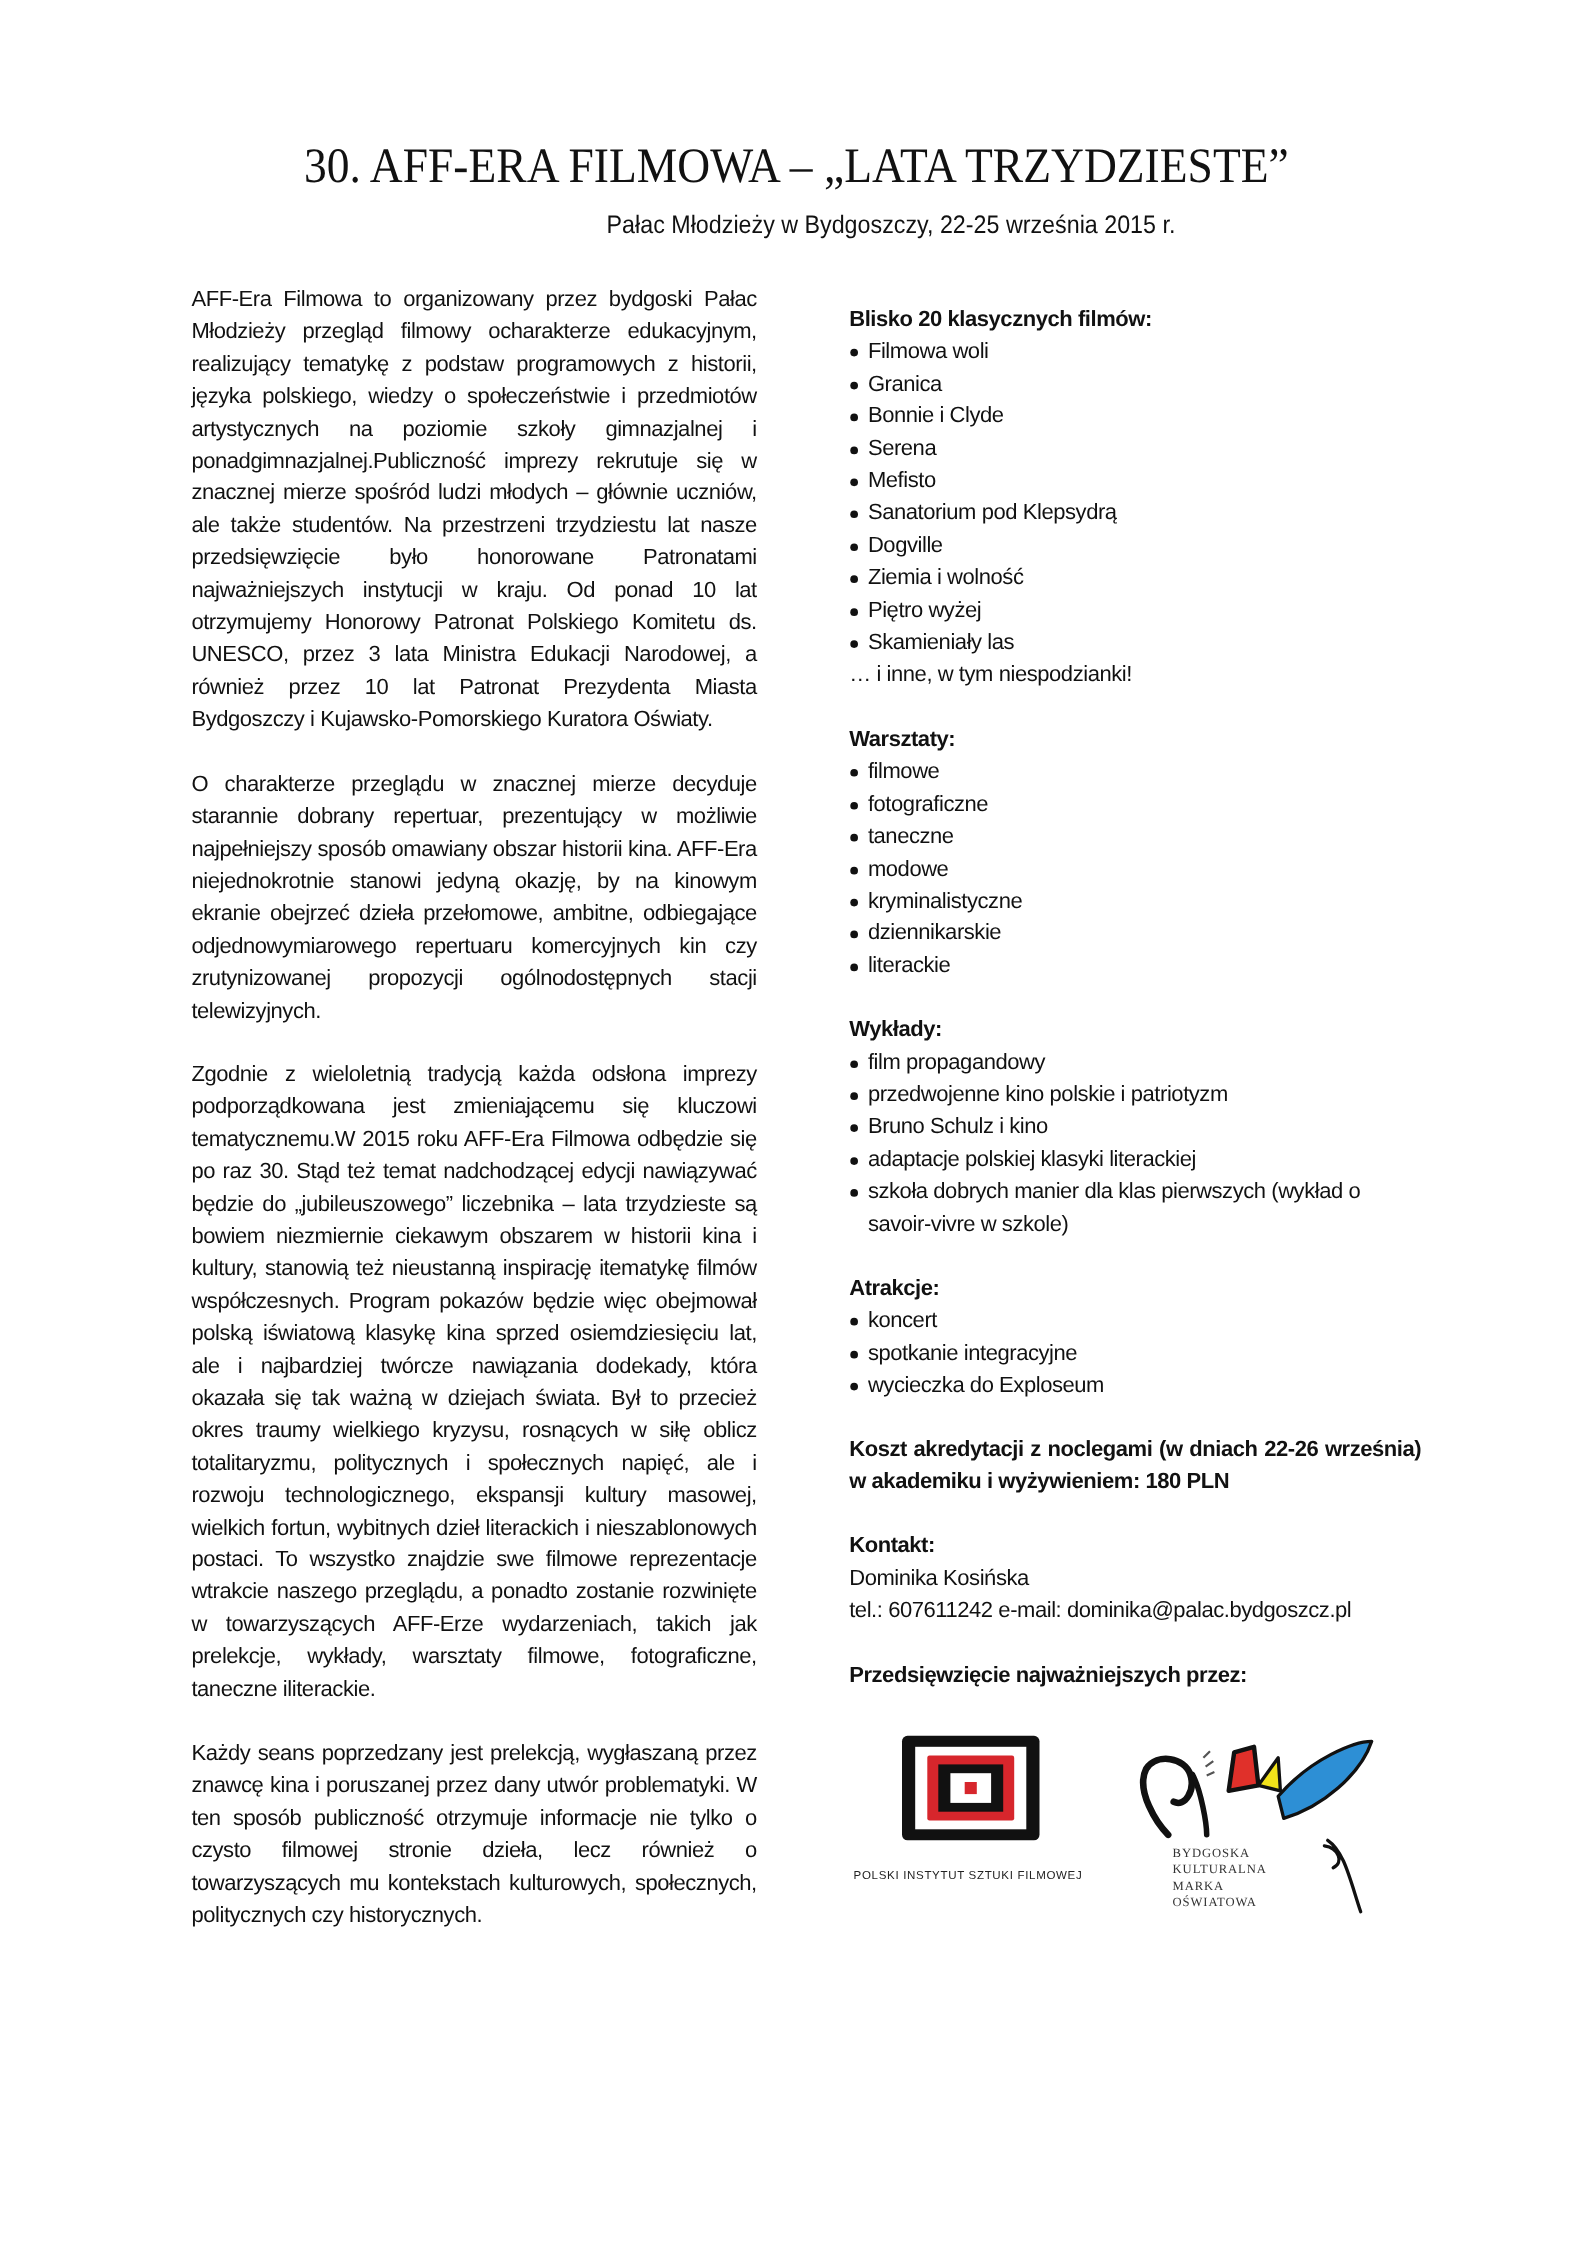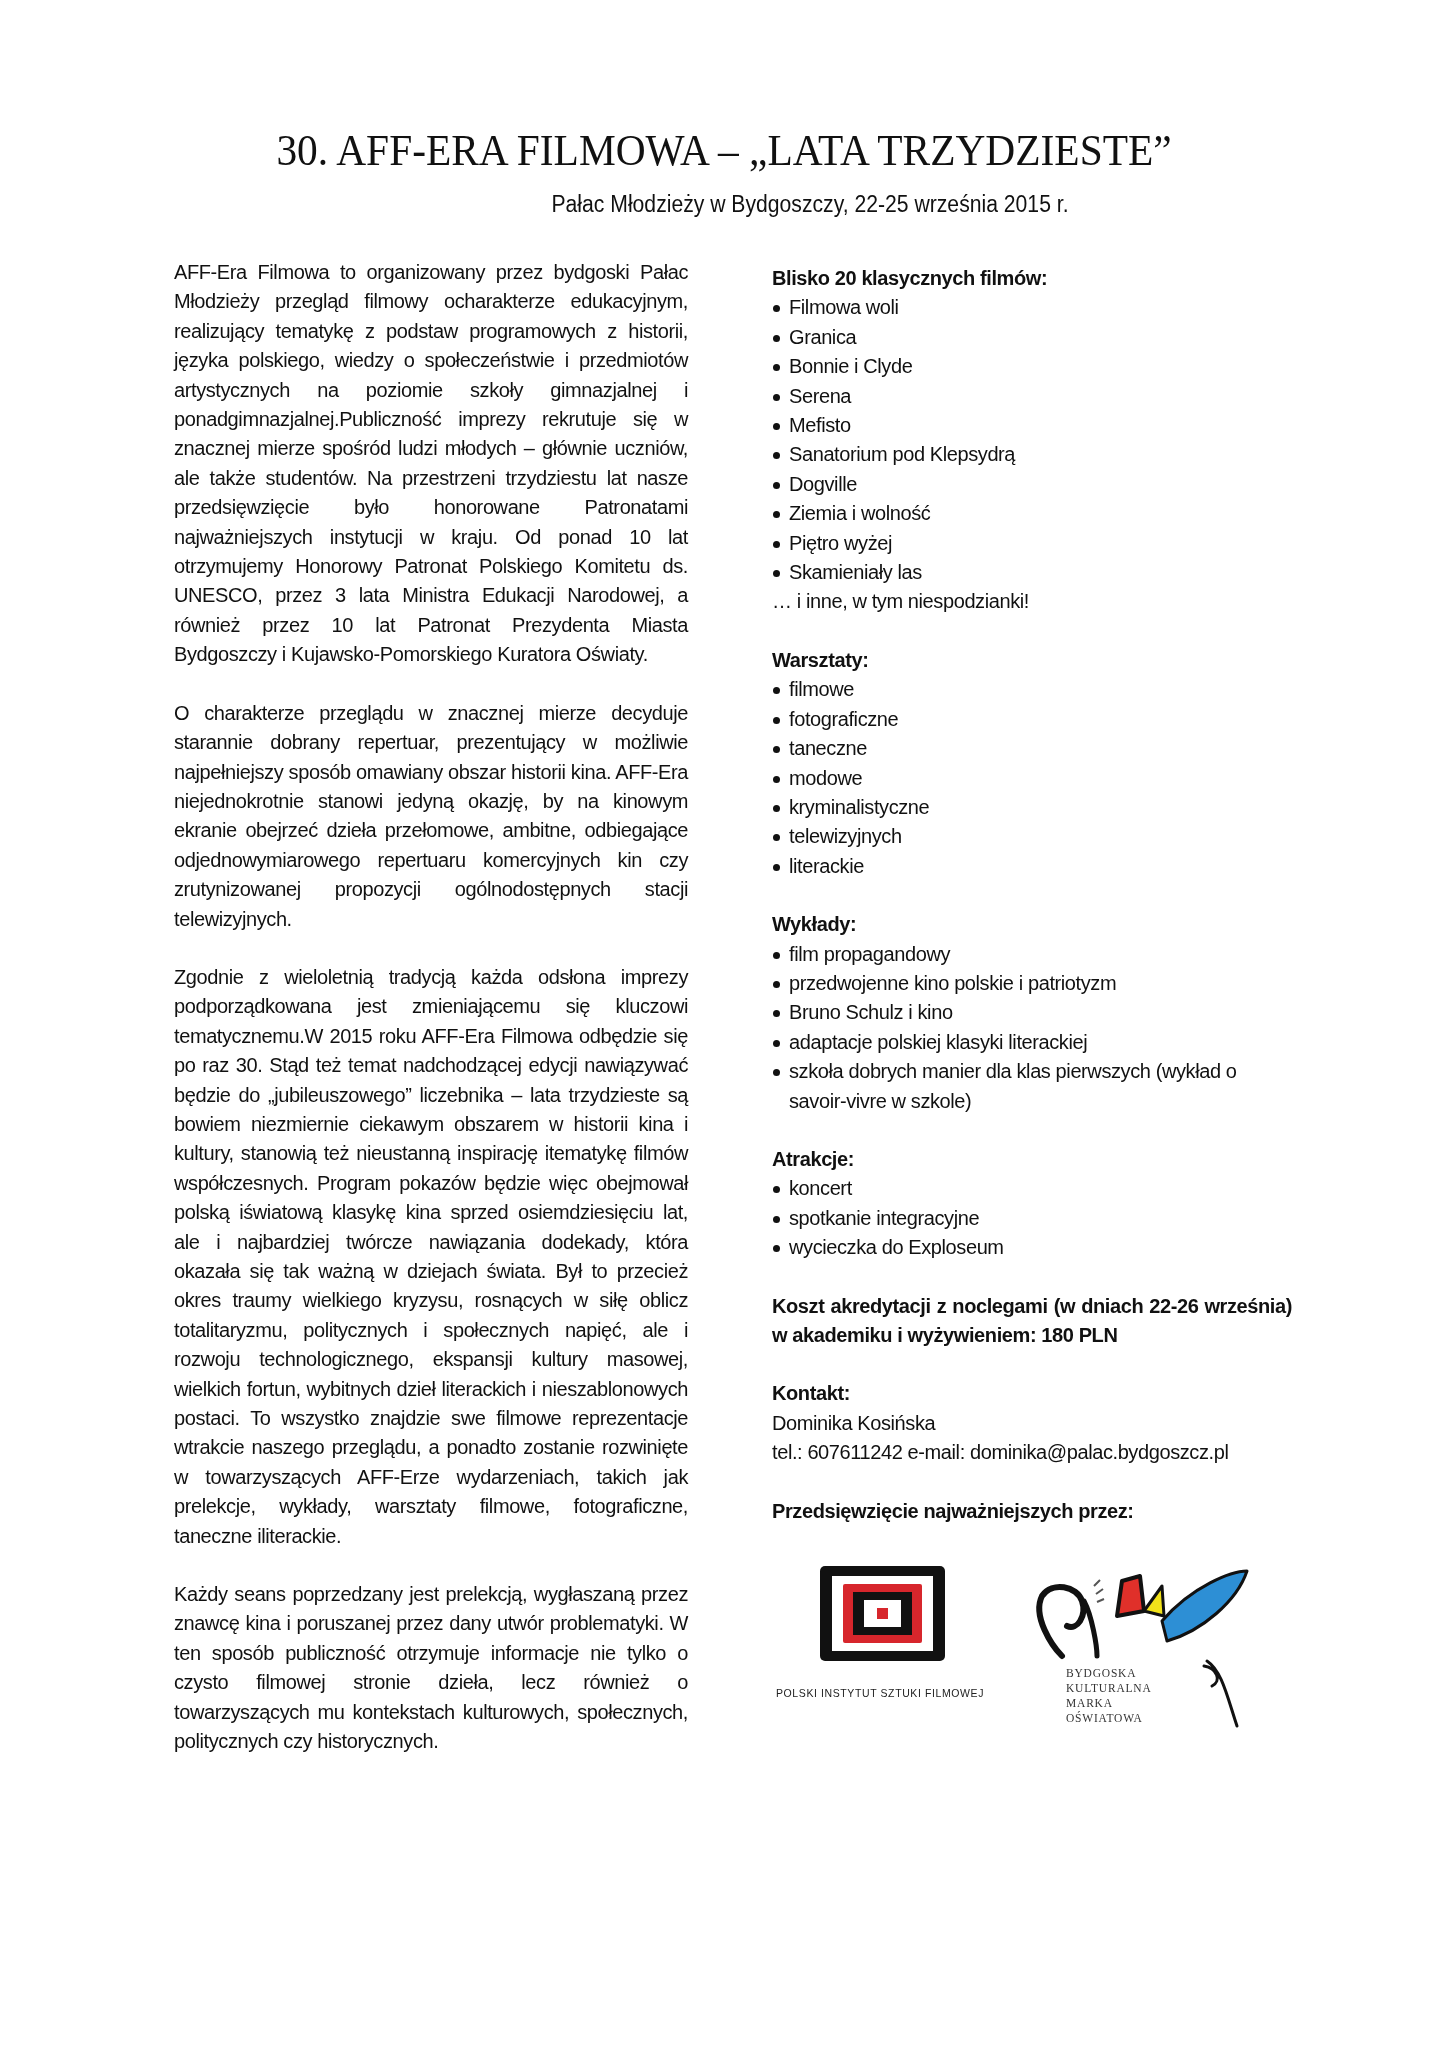--- a/index.html
+++ b/index.html
@@ -14,21 +14,21 @@
     font-family: "Liberation Sans", sans-serif; font-size: 23px; line-height: 28px;
     transform: translateX(86px) scaleX(0.92);
   }
   .col-left {
     position: absolute; left: 174px; top: 258px; width: 514px;
     font-family: Liberation Sans, sans-serif; font-size: 20px; line-height: 29.4px;
     text-align: justify; letter-spacing: -0.4px;
   }
   .col-left p { margin: 0 0 29px 0; }
   .col-right {
-    position: absolute; left: 772px; top: 264px; width: 520px;
+    position: absolute; left: 772px; top: 276px; width: 520px;
     font-family: "Liberation Sans", sans-serif; font-size: 20px; line-height: 29.4px;
     letter-spacing: -0.4px;
   }
   .section { margin-bottom: 29px; }
   .heading { font-weight: bold; }
   ul.bullets { list-style: none; margin: 0; padding: 0; }
   ul.bullets li { position: relative; padding-left: 17px; }
   ul.bullets li::before {
     content: ""; position: absolute; left: 1px; top: 12px; width: 7px; height: 7px;
     border-radius: 50%; background: #111;
@@ -83,21 +83,21 @@
     <div>… i inne, w tym niespodzianki!</div>
   </div>
   <div class="section">
     <div class="heading">Warsztaty:</div>
     <ul class="bullets">
         <li>filmowe</li>
         <li>fotograficzne</li>
         <li>taneczne</li>
         <li>modowe</li>
         <li>kryminalistyczne</li>
-        <li>telewizyjnych</li>
+        <li>dziennikarskie</li>
         <li>literackie</li>
       </ul>
   </div>
   <div class="section">
     <div class="heading">Wykłady:</div>
     <ul class="bullets">
         <li>film propagandowy</li>
         <li>przedwojenne kino polskie i patriotyzm</li>
         <li>Bruno Schulz i kino</li>
         <li>adaptacje polskiej klasyki literackiej</li>

